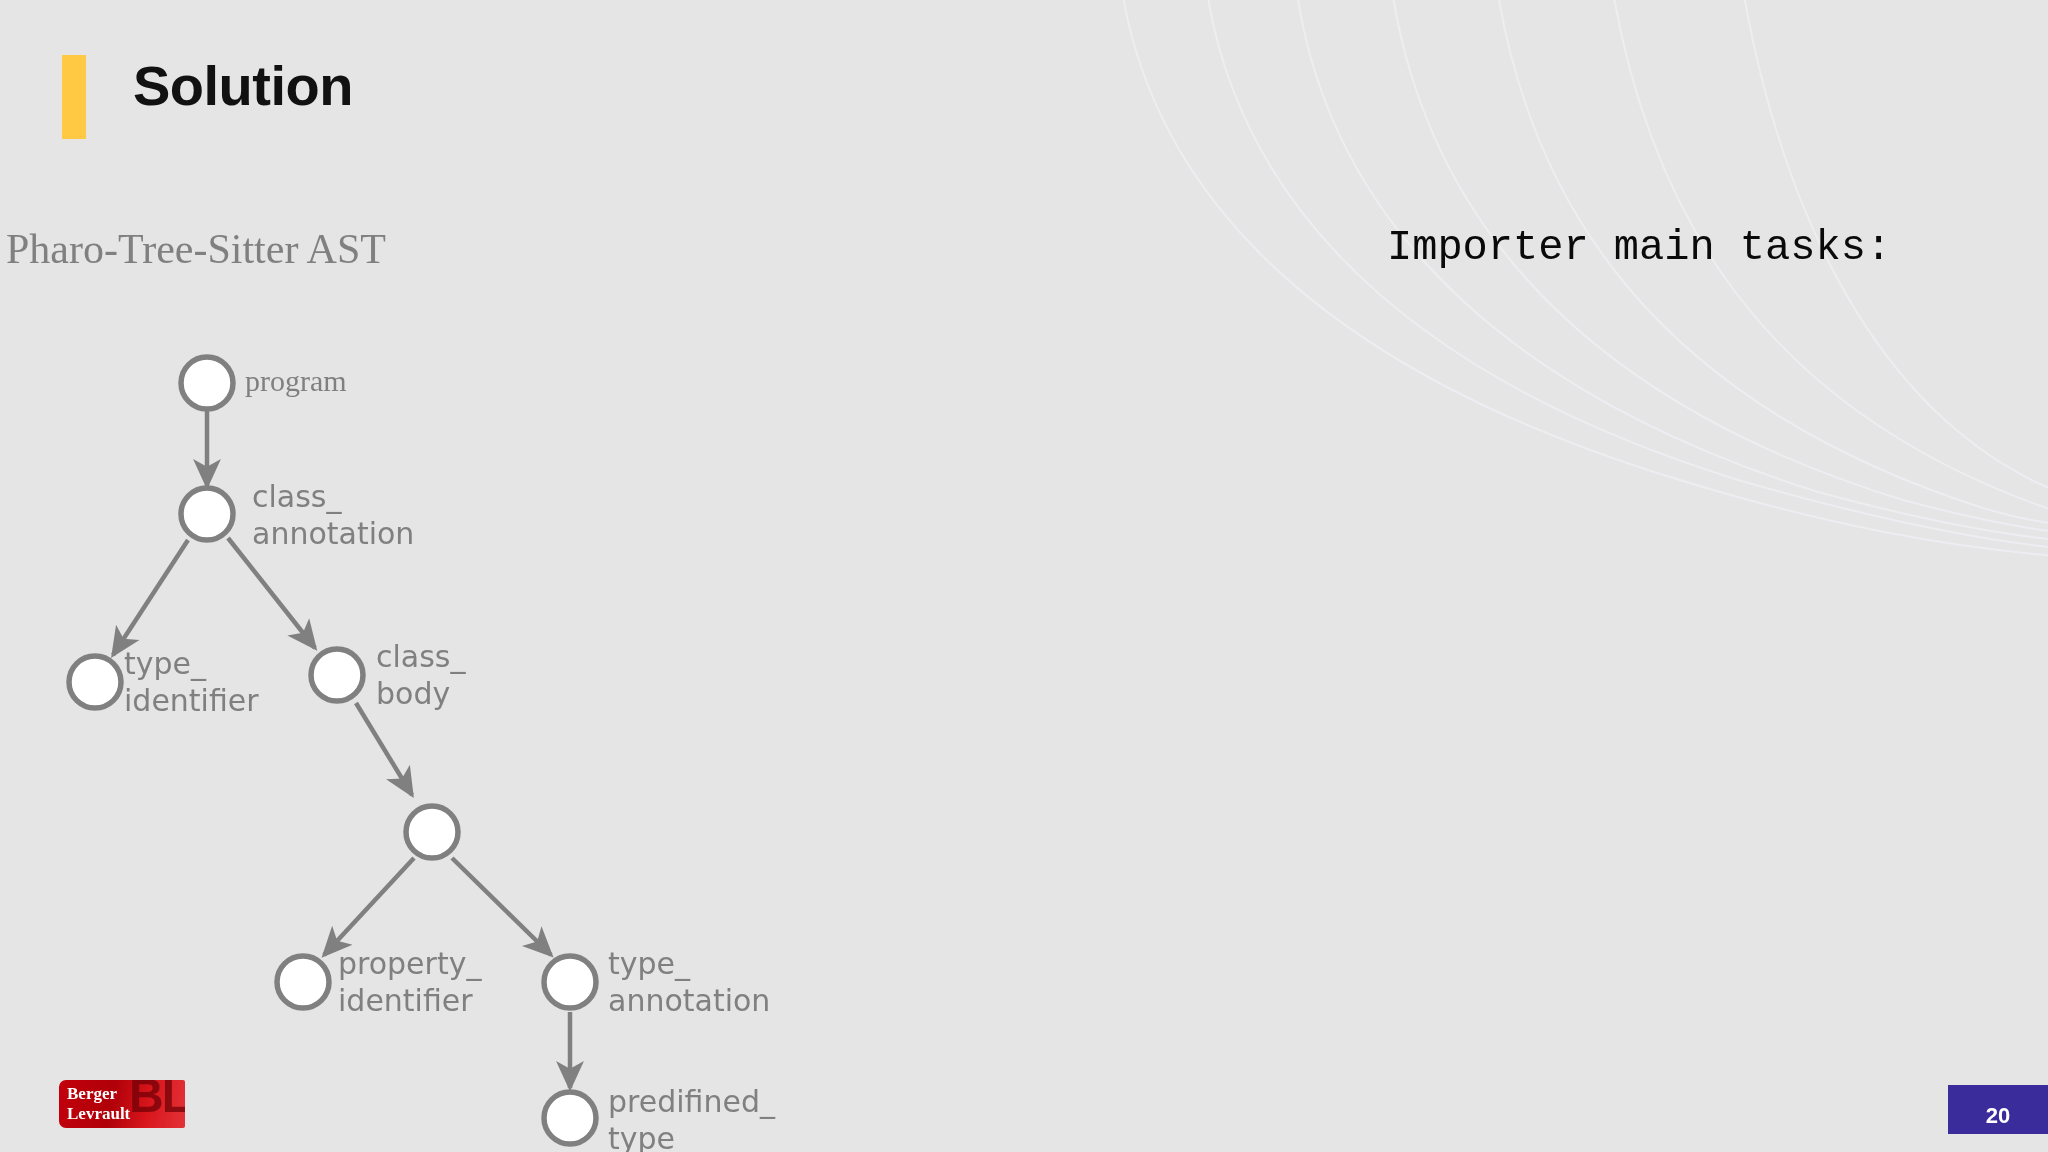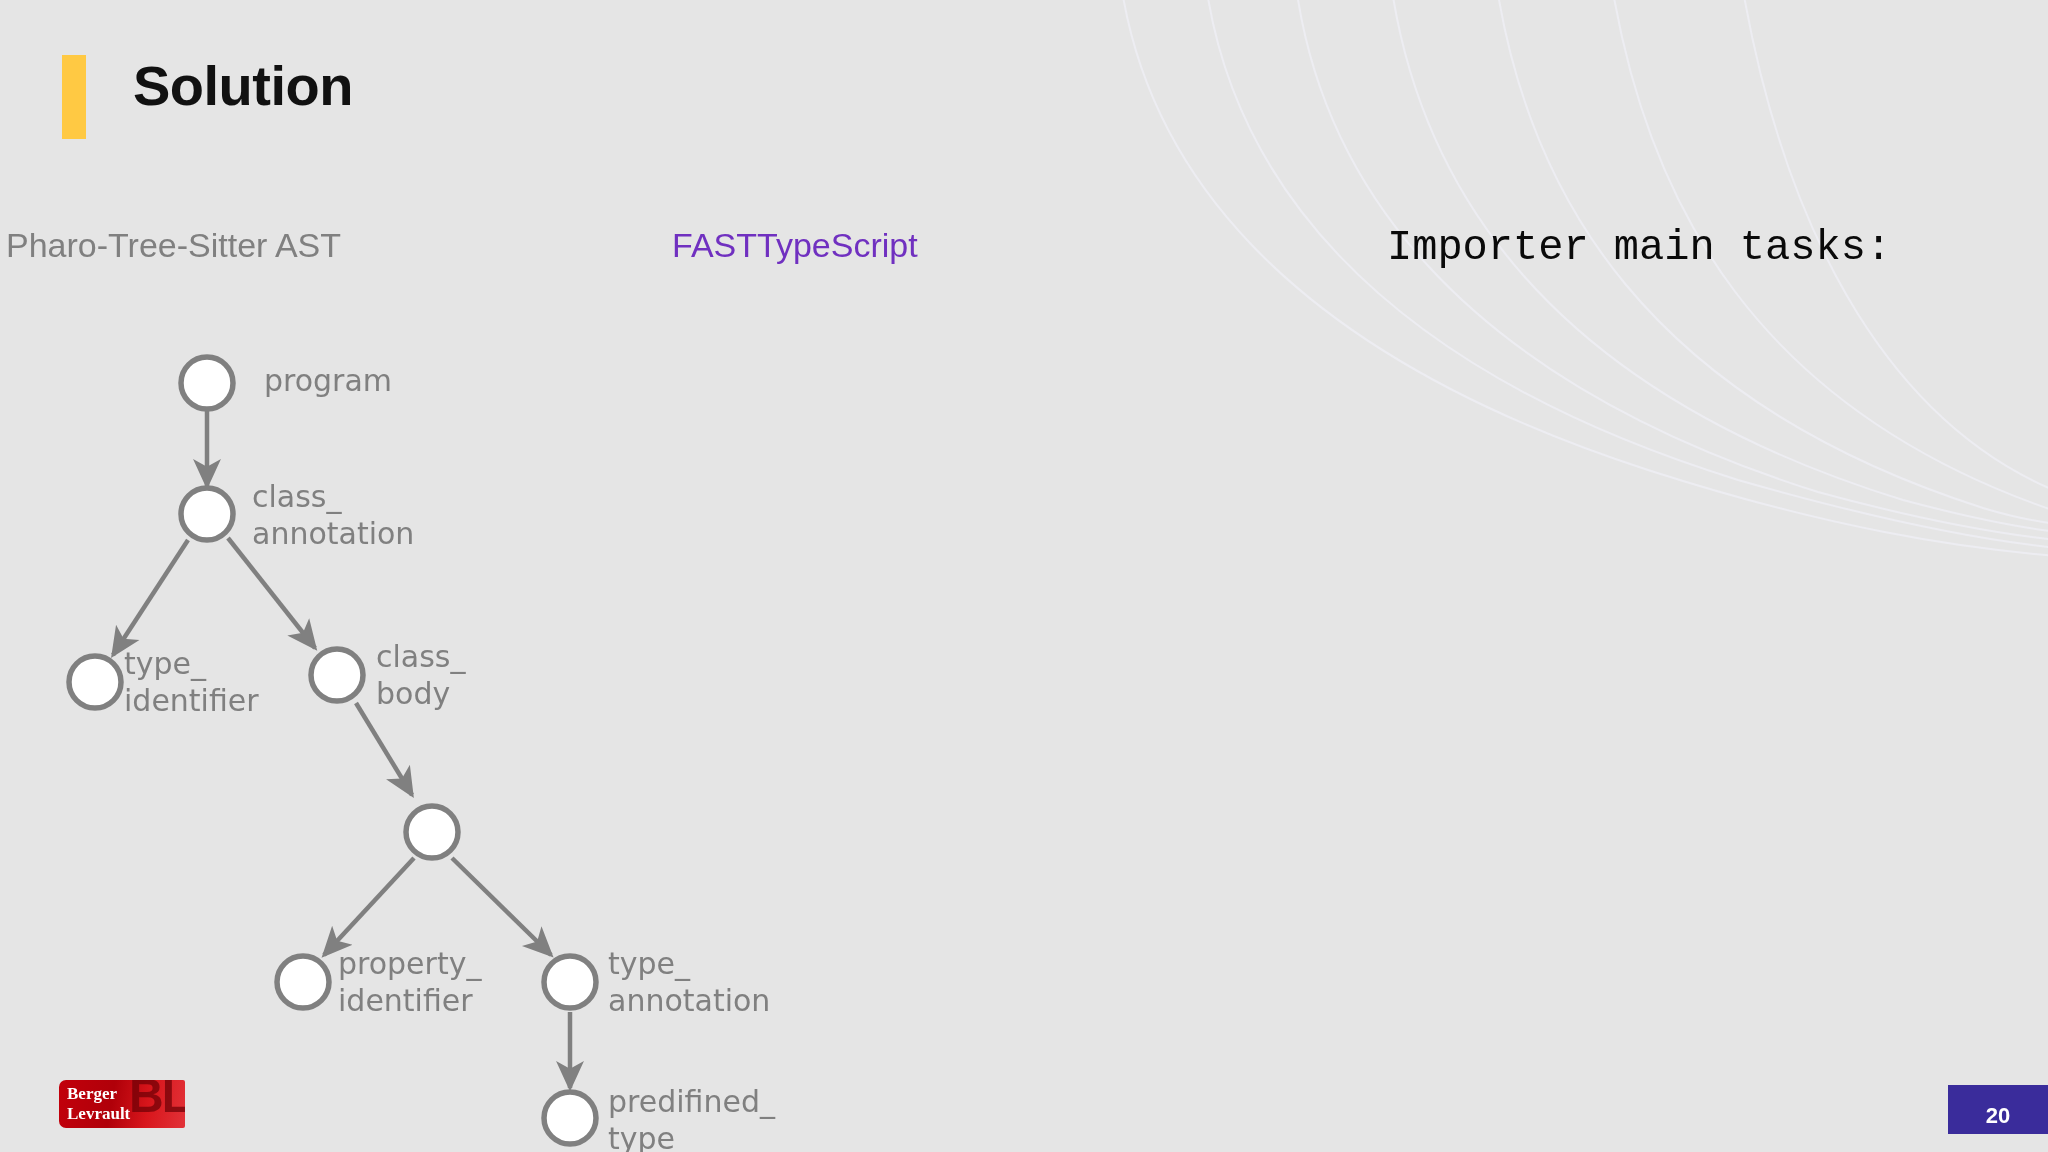--- a/index.html
+++ b/index.html
@@ -46,22 +46,22 @@
     font-weight: bold;
     color: #111111;
     letter-spacing: -0.5px;
     line-height: 1;
     white-space: nowrap;
   }
 
   
   .col-heading {
     position: absolute;
-    font-family: Liberation Sans, sans-serif;
-    font-size: 34px;
+    font-family: Liberation Serif, serif;
+    font-size: 42px;
     line-height: 1;
     white-space: nowrap;
     text-align: center;
   }
   .col-heading.left {
     left: 6px;
     top: 228px;
     color: #808080;
   }
   .col-heading.mid {
@@ -183,21 +183,20 @@
       <path d="M 545 -40 C 575 200, 705 402, 1035 508 C 1068 518, 1092 522, 1110 524"></path>
       <path d="M 660 -40 C 695 210, 815 412, 1110 512"></path>
       <path d="M 790 -40 C 830 220, 935 420, 1110 492"></path>
     </g>
   </svg>
 
   <div class="title-bar"></div>
   <div class="title-text">Solution</div>
 
   <div class="col-heading left">Pharo-Tree-Sitter AST</div>
-  <div class="col-heading mid">FASTTypeScript</div>
 
   <svg style="position:absolute; left:0; top:0; width:2048px; height:1152px; pointer-events:none;" viewBox="0 0 2048 1152">
     <defs>
       <marker id="ah" markerWidth="7.5" markerHeight="7.5" refX="6.0" refY="3.3" orient="auto" markerUnits="strokeWidth">
         <path d="M0,0.2 L6.8,3.3 L0,6.4 L1.7,3.3 Z" fill="#808080"></path>
       </marker>
     </defs>
 
     <g stroke="#808080" stroke-width="4.5" fill="none" marker-end="url(#ah)">
       <line x1="207" y1="411" x2="207" y2="486"></line>
@@ -214,21 +213,21 @@
       <circle cx="207" cy="514" r="26"></circle>
       <circle cx="95" cy="682" r="26"></circle>
       <circle cx="337" cy="675" r="26"></circle>
       <circle cx="432" cy="832" r="26"></circle>
       <circle cx="303" cy="982" r="26"></circle>
       <circle cx="570" cy="982" r="26"></circle>
       <circle cx="570" cy="1118" r="26"></circle>
     </g>
   </svg>
 
-  <div class="node-label" style="left:264px; top:362px;">program</div>
+  <div class="node-label" style="left:245px; top:362px;font-family:Liberation Serif, serif;">program</div>
 
   <div class="node-label" style="left:252px; top:478px;"><span>class_</span><br><span>annotation</span></div>
 
   <div class="node-label" style="left:124px; top:645px;"><span>type_</span><br><span>identifier</span></div>
 
   <div class="node-label" style="left:376px; top:638px;"><span>class_</span><br><span>body</span></div>
 
 
   <div class="node-label" style="left:338px; top:945px;"><span>property_</span><br><span>identifier</span></div>
 

